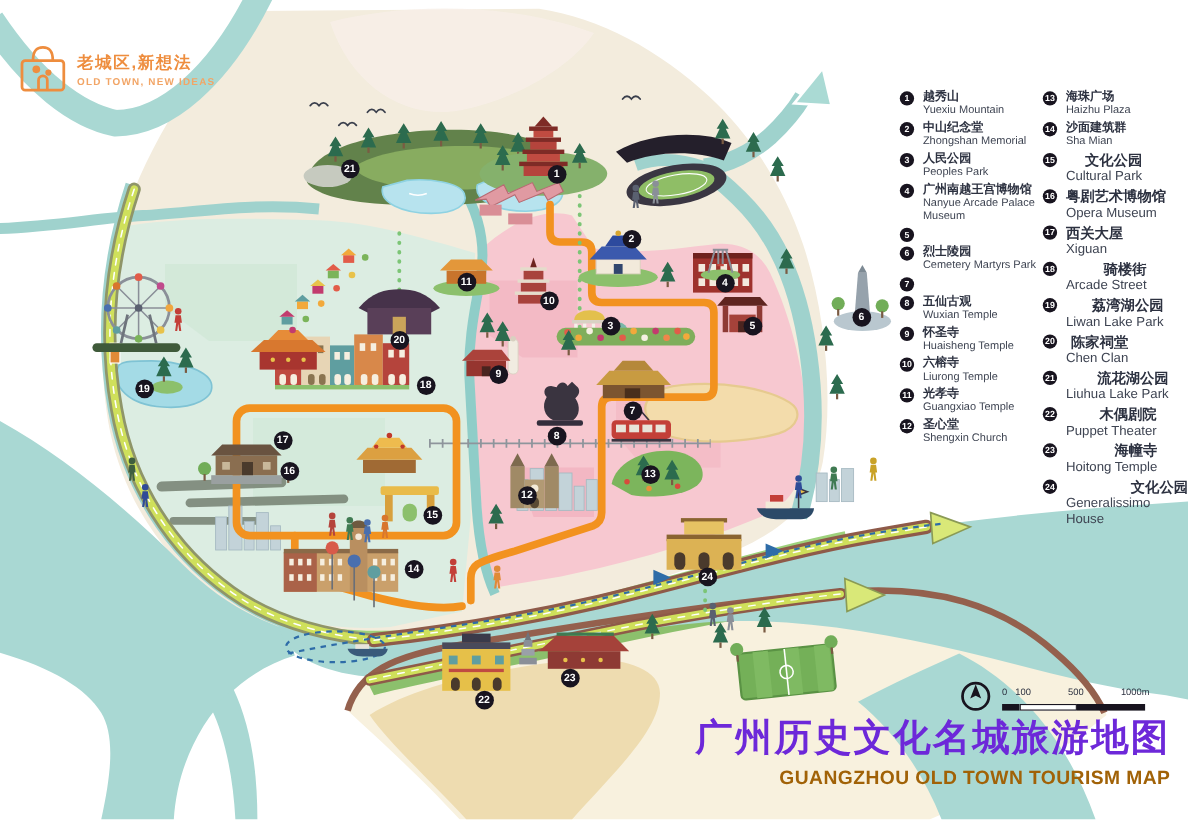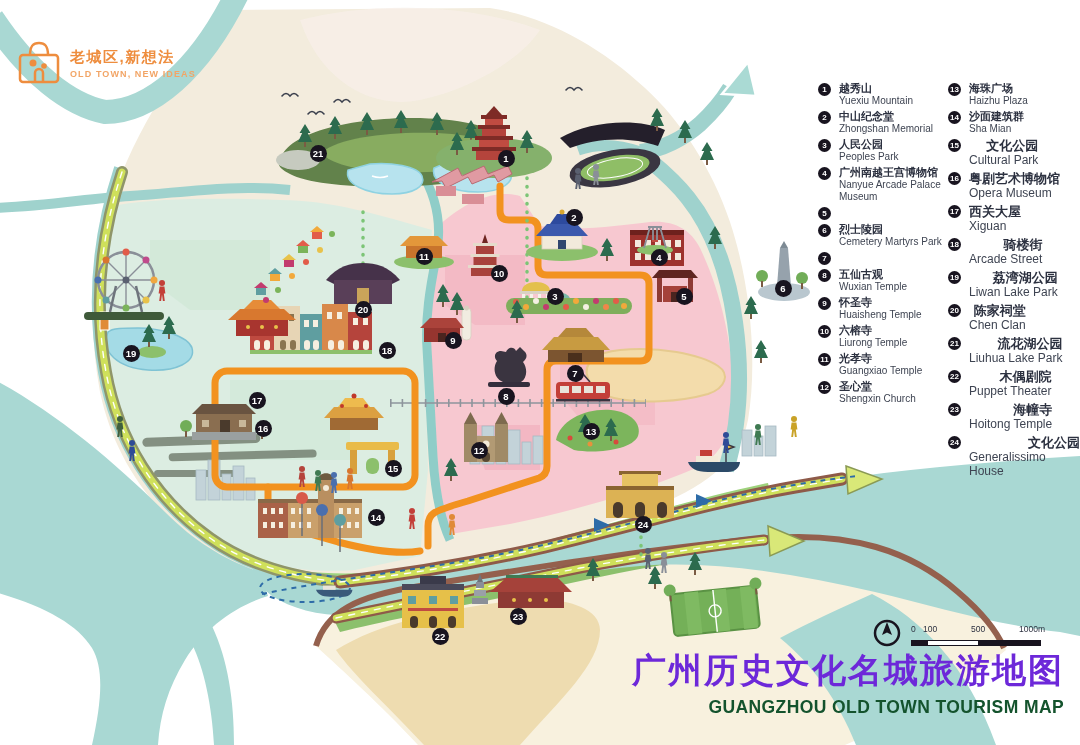--- a/index.html
+++ b/index.html
@@ -23,21 +23,21 @@
   .legend-item.big{margin-bottom:4px;}
   .legend-item.big .zh{font-size:13px;line-height:15px;text-align:right;}
   .legend-item.big .en{font-size:12px;line-height:14px;}
   
   .logo{position:absolute;left:16px;top:41px;display:flex;gap:8px;align-items:center;}
   .logo-zh{font-size:15px;font-weight:bold;color:#ee8d3e;letter-spacing:1.5px;}
   .logo-en{font-size:9px;font-weight:bold;color:#f2a566;letter-spacing:1.1px;margin-top:2px;}
   
   .title-block{position:absolute;right:16px;top:648px;text-align:right;}
   .t-zh{font-size:34px;font-weight:bold;color:#6d28d9;letter-spacing:2px;}
-  .t-en{font-size:17.5px;font-weight:bold;color:#14532d;letter-spacing:.4px;margin-top:3px;}
+  .t-en{font-size:17.5px;font-weight:bold;color:#a16207;letter-spacing:.4px;margin-top:3px;}
   .scalebar{position:absolute;left:872px;top:618px;display:flex;align-items:flex-end;gap:9px;}
   .bar-wrap{position:relative;width:130px;height:24px;}
   .bar-wrap .lbl{position:absolute;top:0;font-size:8.5px;color:#2c3140;}
   .bar{position:absolute;bottom:2px;left:0;display:flex;height:6px;width:130px;}
   .bar .s1{width:16px;background:#18141f;}
   .bar .s2{width:52px;background:#fff;border:1px solid #18141f;box-sizing:border-box;}
   .bar .s3{width:62px;background:#18141f;}
 </style>
 </head>
 <body>

